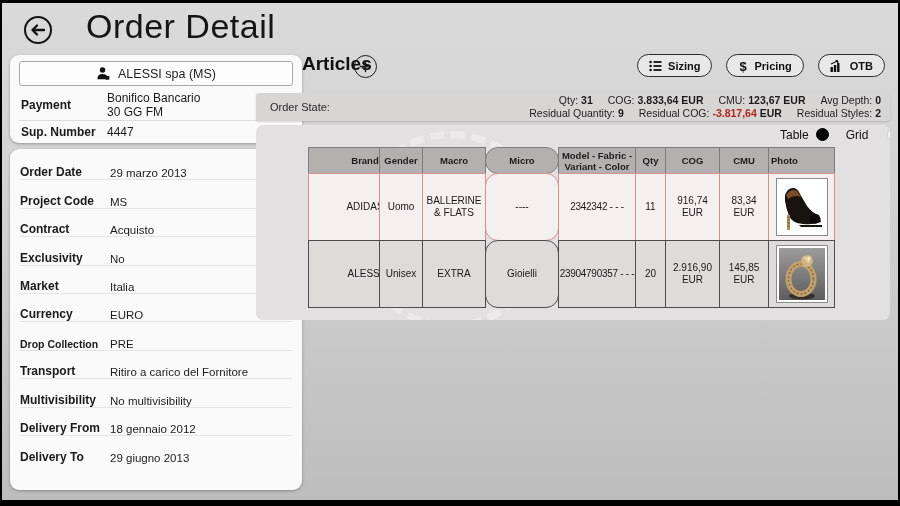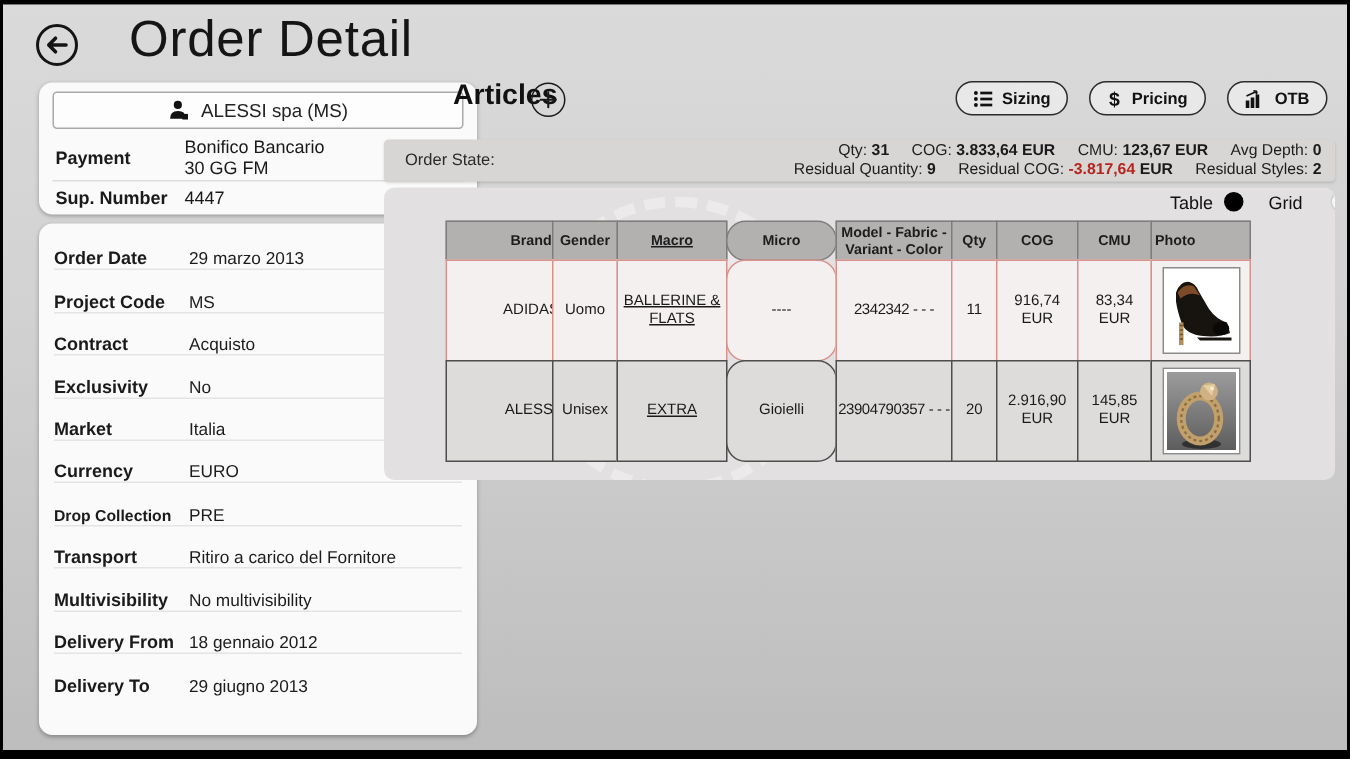--- a/index.html
+++ b/index.html
@@ -11,21 +11,21 @@
     border-top:3px solid #000; border-bottom:6px solid #000;
     border-left:2px solid #000; border-right:2px solid #000;
   }
   
   .back-btn { position:absolute; left:22px; top:13px; width:28px; height:28px;
     border:2px solid #141414; border-radius:50%; background:transparent;
     display:flex; align-items:center; justify-content:center; cursor:pointer; }
   .page-title { position:absolute; left:84px; top:4px; font-size:34px; font-weight:300;
     letter-spacing:0.5px; color:#151515; }
   
-  .card { position:absolute; left:24px; width:292px; background:#fafafa;
+  .card { position:absolute; left:8px; width:292px; background:#fafafa;
     border-radius:9px; box-shadow:0 1px 3px rgba(0,0,0,.3); }
   #card-top { top:52px; height:88px; padding:6px 9px 4px 9px; }
   #card-fields { top:146px; height:341px; padding:3px 0; }
   .customer-btn { width:100%; height:25px; border:1px solid #a9a9a9; border-radius:3px;
     background:#fdfdfd; display:flex; align-items:center; justify-content:center; gap:7px;
     font-size:12.5px; color:#222; cursor:pointer; }
   .info-row { display:flex; align-items:center; padding:0 2px; }
   .info-row .f-label { width:86px; font-weight:bold; font-size:12px; flex:none; }
   .info-row .f-value { font-size:12px; white-space:pre-line; line-height:14px; }
   .row-payment { min-height:31px; margin-top:4px; border-bottom:1px solid #dcdcdc; }
@@ -67,26 +67,26 @@
     font-size:12px; color:#111; }
   .radio { width:13px; height:13px; border-radius:50%; cursor:pointer; }
   .radio.on { background:#000; border:1px solid #000; }
   .radio.off { background:#f7f7f7; border:1px solid #cfcfcf; margin-left:12px; }
   .toggle-grid-label { margin-left:10px; }
   
   .art-table { position:absolute; left:295px; top:144px; z-index:2; }
   .t-row { display:flex; }
   .t-cell { display:flex; align-items:center; justify-content:center; text-align:center;
     margin-left:-1px; margin-top:-1px; padding:1px 2px; }
-  .t-row .t-cell:first-child { margin-left:0;padding-left:44px; }
+  .t-row .t-cell:first-child { margin-left:11px;padding-left:44px; }
   .t-row.hdr .t-cell { margin-top:0; height:27px; background:#b3b1b0; border:1px solid #7f7d7c;
     font-size:9.5px; font-weight:bold; color:#1c1c1c; line-height:11px; }
   .t-row.r-sel .t-cell { height:68px; background:#f4f0ef; border:1px solid #d9918c; font-size:10px; line-height:12px; }
   .t-row.r-alt .t-cell { height:68px; background:#dedcdb; border:1px solid #4d4d4d; font-size:10px; line-height:12px; }
-  .c0{width:72px;} .c1{width:44px;} .c2{width:74px;text-decoration:underline;} .c3{width:74px;border-radius:13px;} .c4{width:78px;}
+  .c0{width:72px;} .c1{width:44px;} .c2{width:64px;} .c3{width:74px;border-radius:13px;} .c4{width:78px;}
   .c5{width:31px;} .c6{width:55px;} .c7{width:50px;} .c8{width:67px;}
   .cell-model { font-size:9.5px; letter-spacing:-0.3px; white-space:nowrap; overflow:hidden; }
   .photo-frame { width:52px; height:58px; background:#fff; border:1px solid #8a8a8a; padding:2px; }
   .photo-frame svg { display:block; width:100%; height:100%; }
   .icon-svg { display:block; }
 </style>
 </head>
 <body>
 
 <div id="app">

